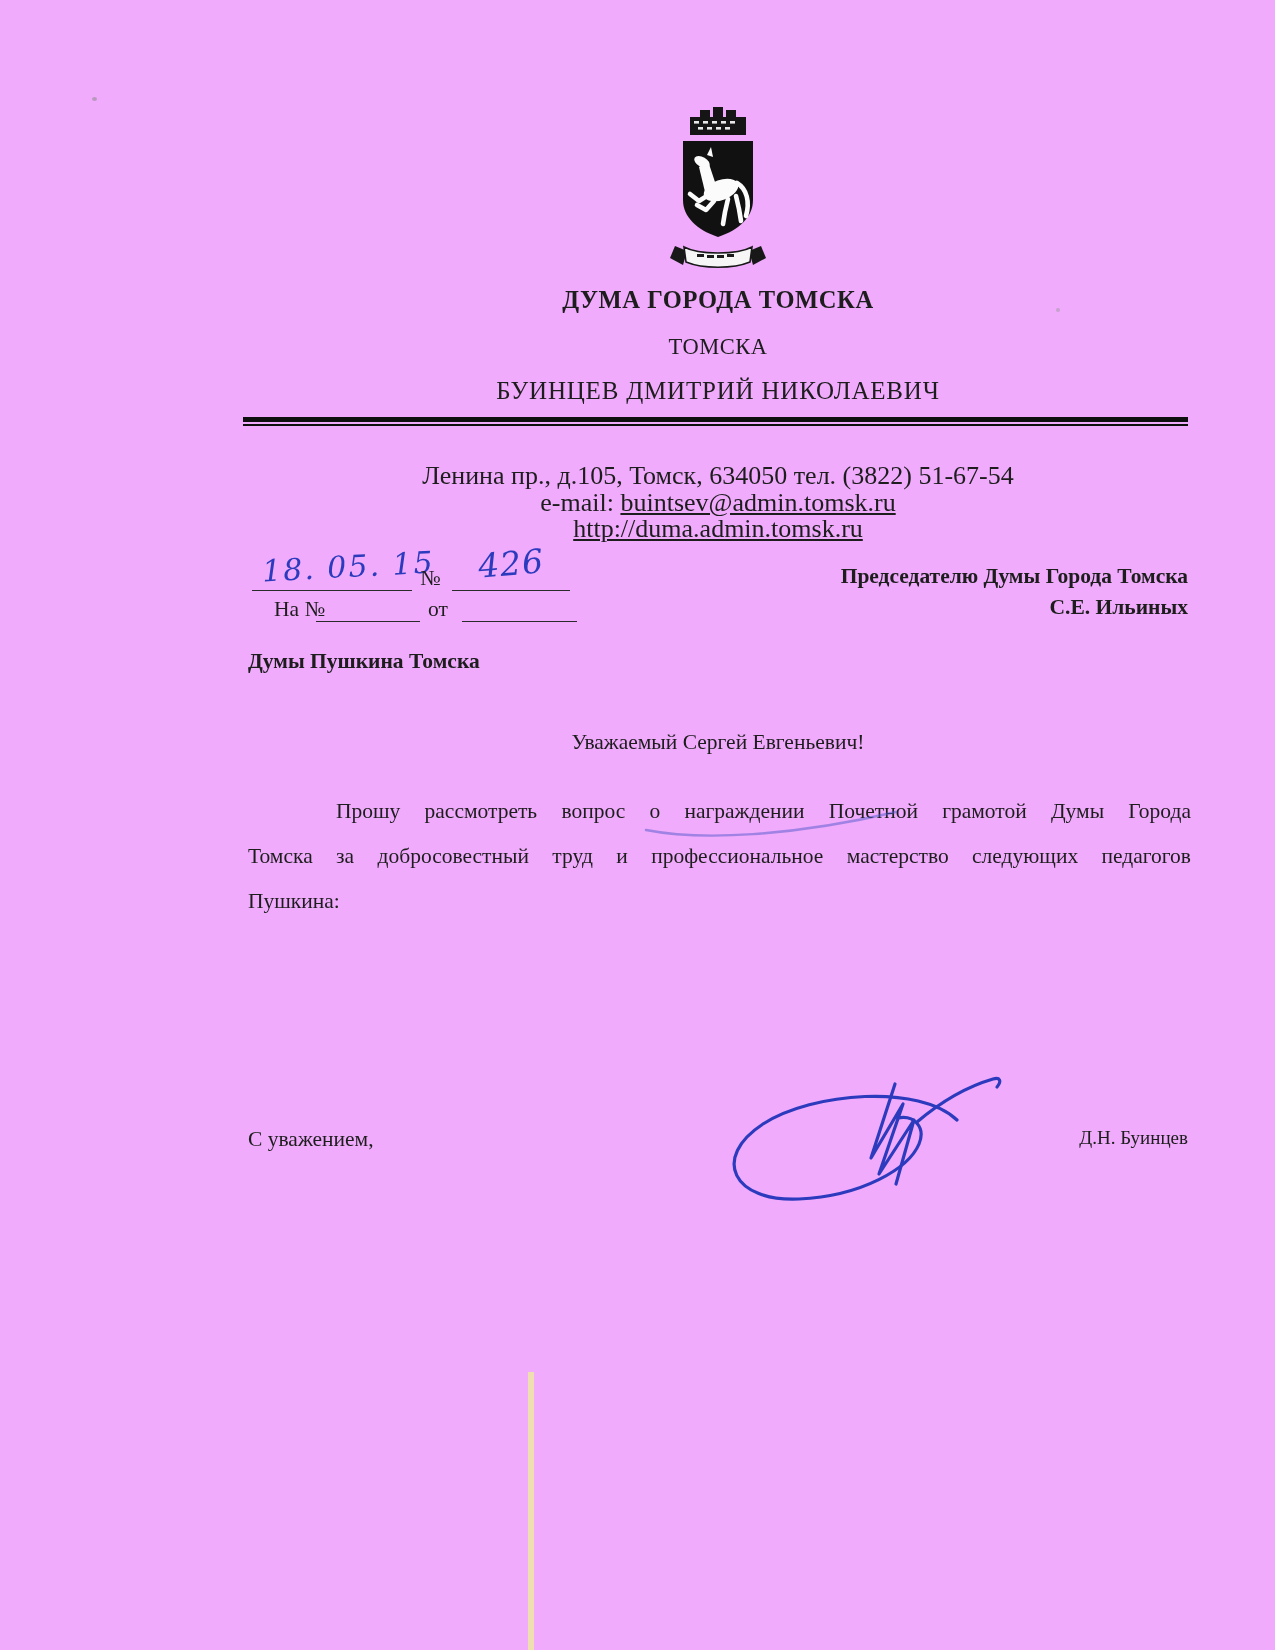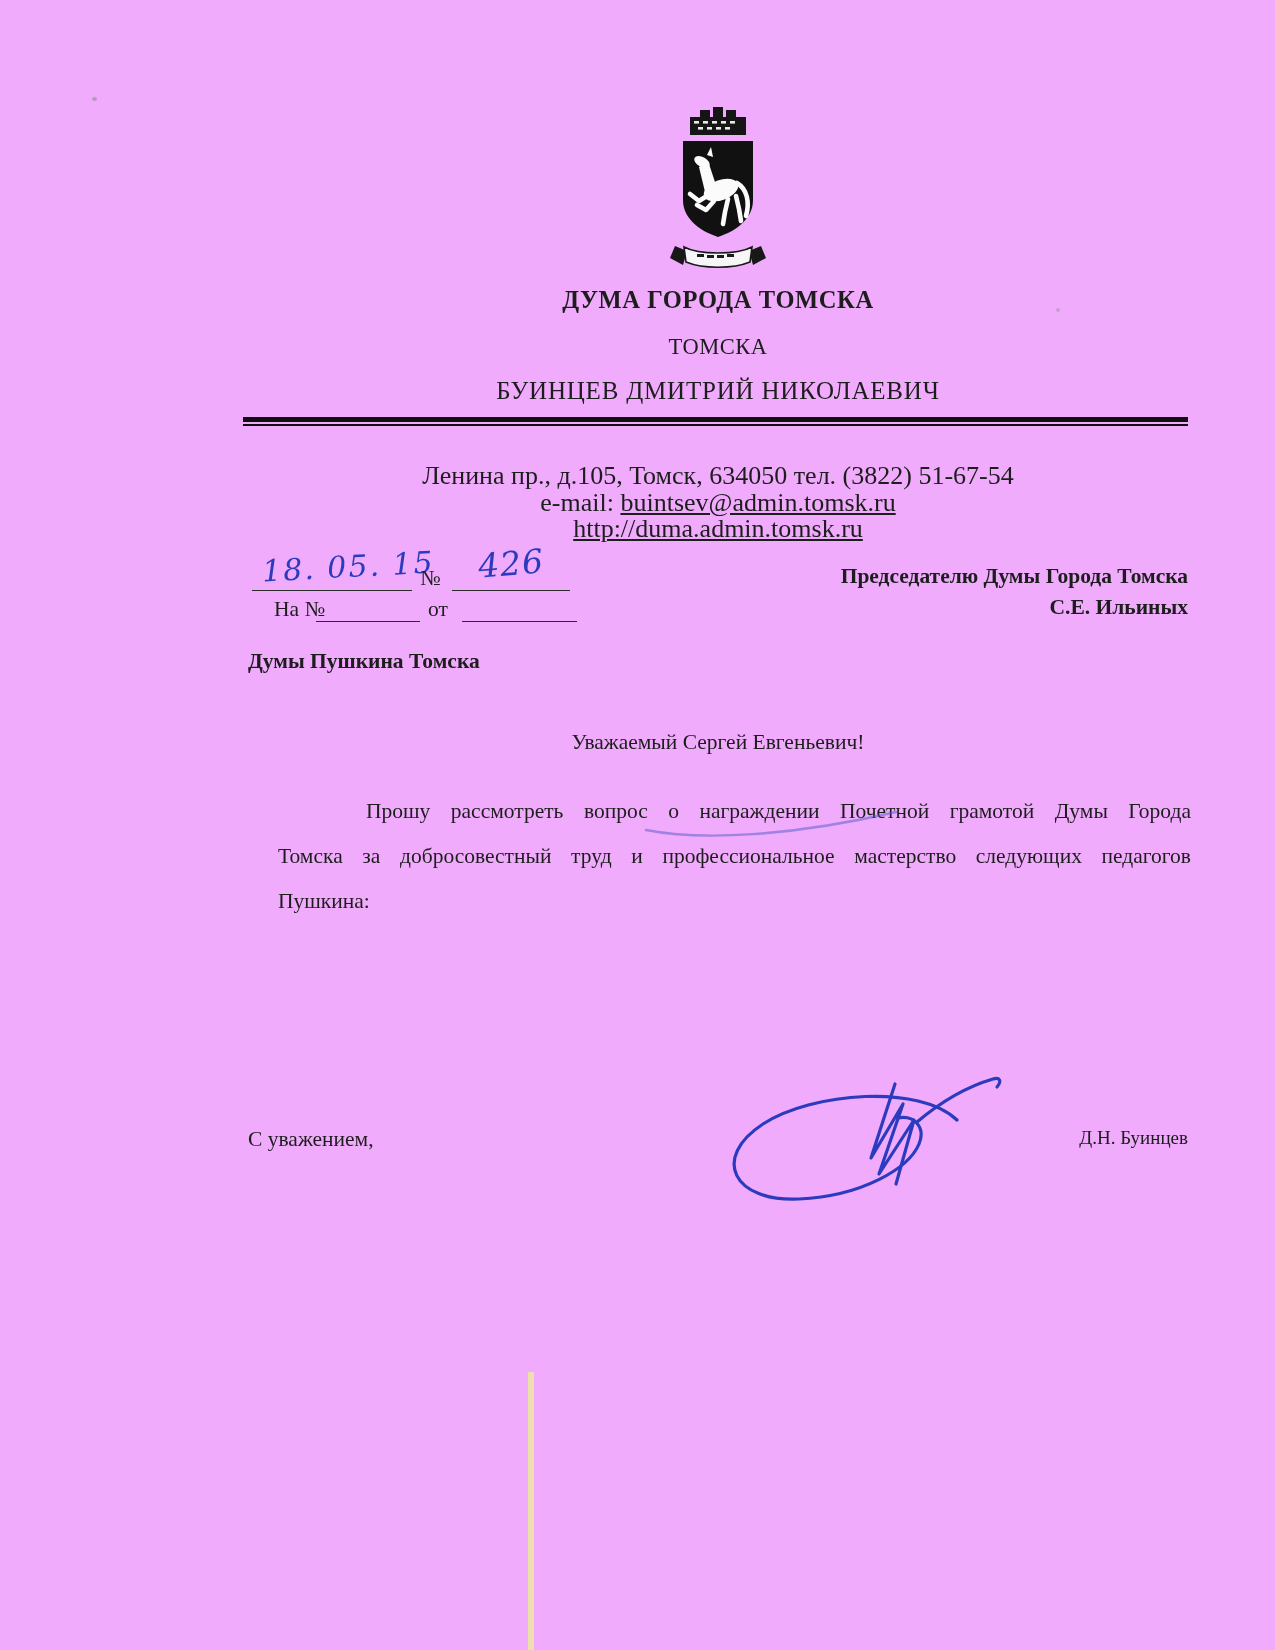--- a/index.html
+++ b/index.html
@@ -31,21 +31,21 @@
   .hw-date{left:262px;top:549px;font-size:30px;letter-spacing:2px;transform:rotate(-3deg);}
   .hw-num{left:478px;top:544px;font-size:33px;letter-spacing:1px;transform:rotate(-5deg);}
   .blank{border-bottom:1.6px solid #2a2a2a;height:0;}
   .num-sign{left:420px;top:566px;}
   .na-label{left:238px;top:597px;margin-left:36px;}
   .ot-label{left:428px;top:597px;}
   .recipient{left:700px;width:488px;top:561px;text-align:right;font-weight:bold;font-size:21.5px;line-height:31px;}
   .subject{left:248px;top:646px;font-weight:bold;font-size:21.5px;line-height:31px;}
   .salutation{top:730px;font-weight:normal;font-size:21.5px;}
   .bodytext{left:248px;top:789px;width:943px;font-size:21.5px;}
-  .body-line{height:45px;line-height:45px;text-align:justify;text-align-last:justify;margin-left:30px;}
+  .body-line{height:45px;line-height:45px;text-align:justify;text-align-last:justify;}
   .body-line.first{padding-left:88px;}
   .body-line.last{text-align-last:left;}
   .list{left:370px;top:958px;font-size:21.5px;}
   .list .item{height:46px;line-height:46px;}
   .closing-left{left:248px;top:1127px;font-size:21.5px;}
   .closing-right{left:700px;width:488px;top:1127px;text-align:right;font-size:19px;}
   .emblem{left:657px;top:104px;width:122px;height:172px;}
   .sig{left:695px;top:1062px;width:320px;height:170px;}
   .pen-mark{left:642px;top:806px;width:260px;height:36px;}
   .scan-yellow{left:528px;top:1372px;width:6px;height:278px;background:#efe8a2;opacity:.85;}

